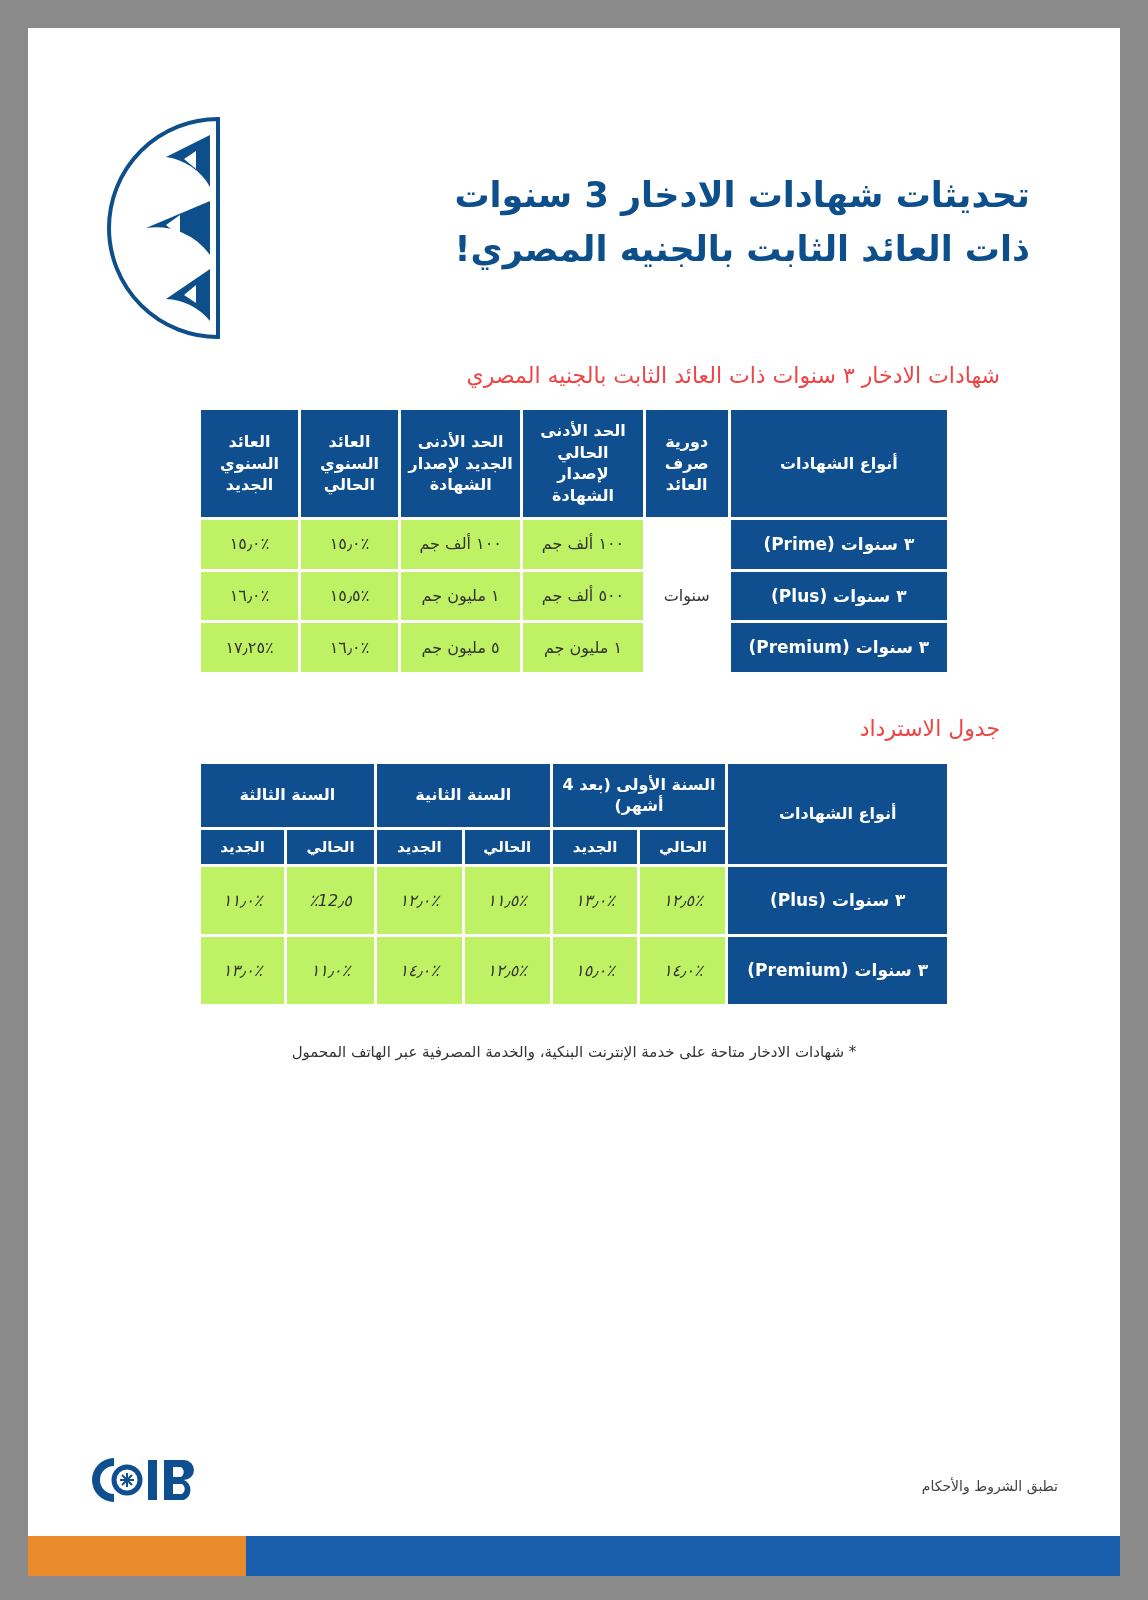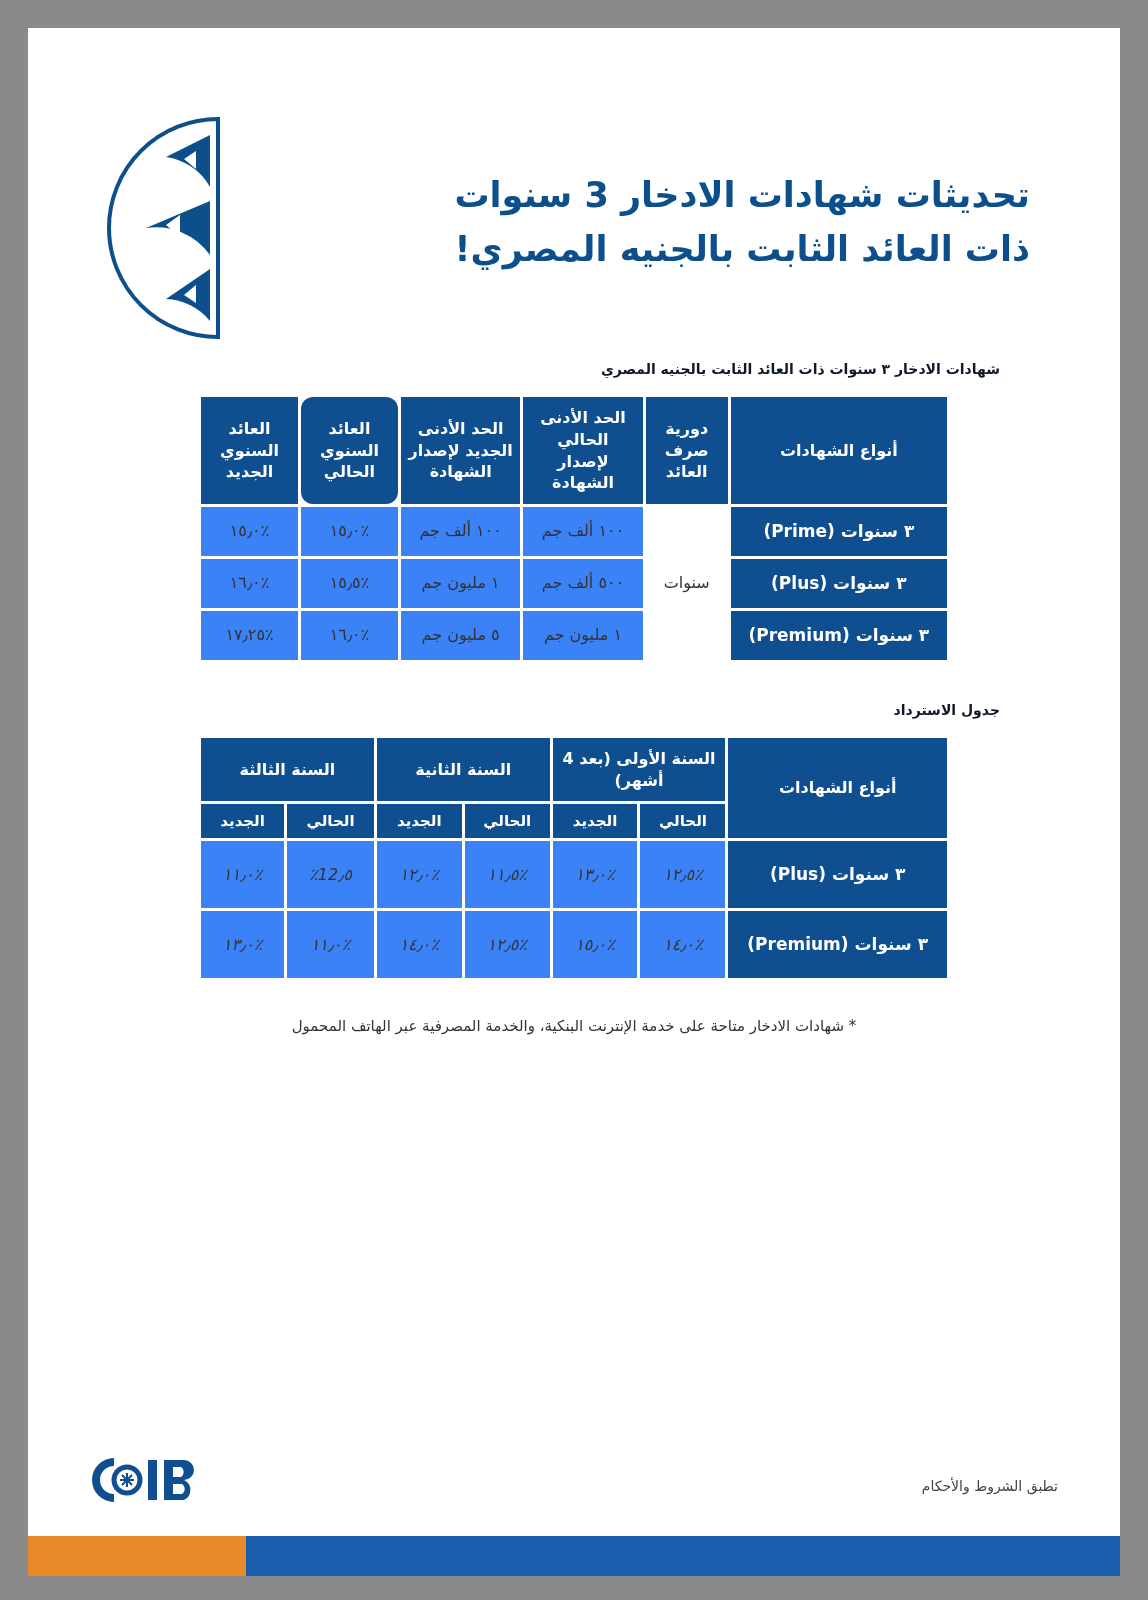--- a/index.html
+++ b/index.html
@@ -47,23 +47,23 @@
     left: 78px;
     top: 85px;
     width: 120px;
     height: 230px;
   }
 
   
   .sec-title {
     direction: rtl;
     text-align: right;
-    color: #0f172a;
-    font-weight: bold;
-    font-size: 14px;
+    color: #ef4444;
+    font-weight: normal;
+    font-size: 22px;
     line-height: 1.6;
     padding-right: 120px;
     margin-bottom: 14px;
   }
   .sec-title .sub { display: block; }
 
   .table-wrap {
     padding: 0 170px 0 170px;
   }
 
@@ -79,42 +79,42 @@
     font-size: 16px;
   }
   th {
     background: #0f4f8f;
     color: #ffffff;
     font-weight: bold;
     padding: 10px 6px;
     line-height: 1.35;
   }
   td {
-    background: #3b82f6;
+    background: #bef264;
     color: #333333;
     padding: 13px 6px;
     line-height: 1.35;
   }
   td.name {
     background: #0f4f8f;
     color: #ffffff;
     font-weight: bold;
     font-size: 17px;
   }
   td.merged {
     background: #ffffff;
     color: #333333;
     font-size: 16px;
   }
 
   .t1 th.c-name { width: 29%; }
   .t1 th.c-freq { width: 11%; margin-left: 22px; }
   .t1 th.c-min-cur { width: 16%; }
   .t1 th.c-min-new { width: 16%; }
-  .t1 th.c-yield-cur { width: 13%; border-radius: 12px; }
+  .t1 th.c-yield-cur { width: 13%; }
   .t1 th.c-yield-new { width: 13%; }
 
   .t2 th.g-name { width: 30%; }
   .t2 th.g-year { width: 23.3%; }
   .t2 th.sub { font-size: 15px; padding: 7px 4px; }
   .t2 td.name { padding: 22px 6px; }
   .t2 td.val { padding: 22px 20px; font-style: italic; }
 
   .gap-1 { height: 36px; }
 

